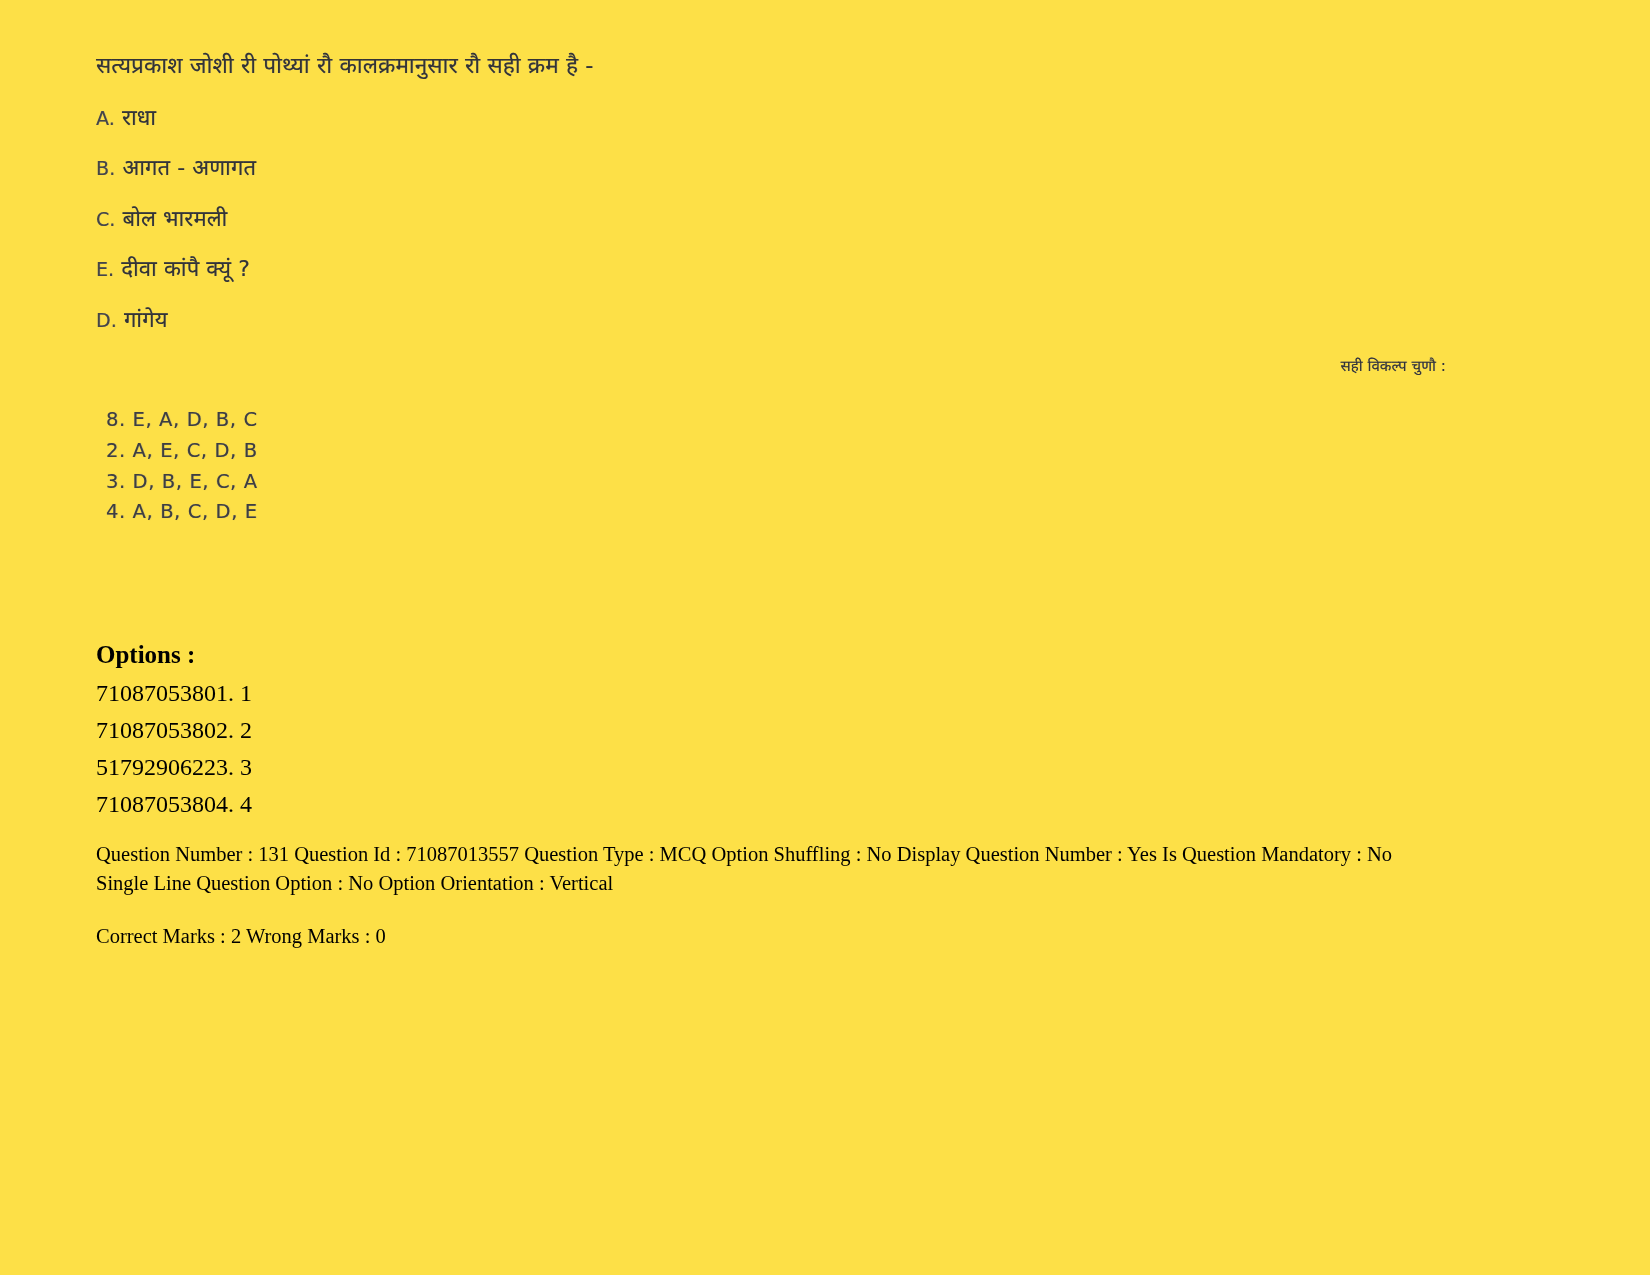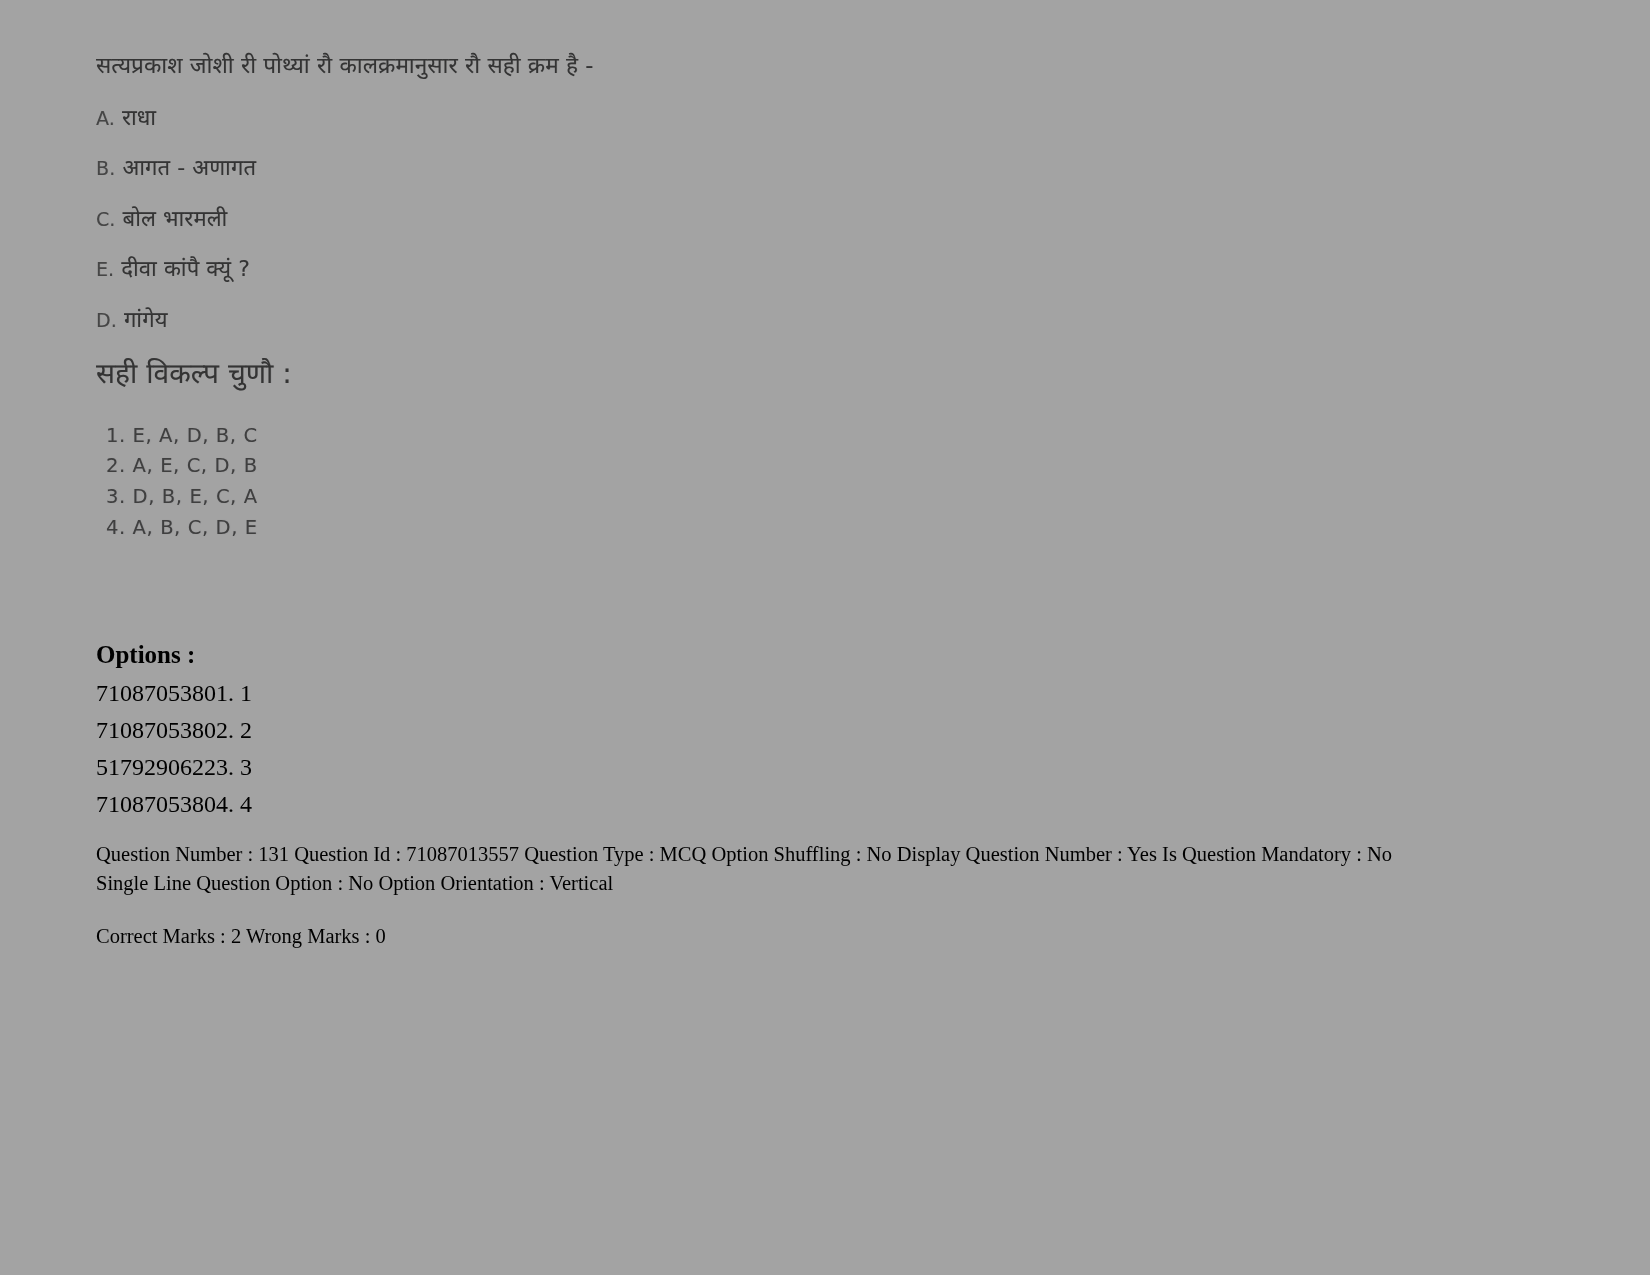--- a/index.html
+++ b/index.html
@@ -14,21 +14,21 @@
     position: relative;
     font-family: "Liberation Serif", "DejaVu Serif", serif;
     overflow: hidden;
   }
 
   .page {
     position: absolute;
     top: 0; left: 0;
     width: 1650px;
     height: 1275px;
-    background: #a3a3a3;
+    background: #fde047;
   }
 
   
   .scan-block {
     position: absolute;
     left: 96px;
     top: 52px;
     width: 1350px;
   }
 
@@ -54,24 +54,25 @@
     line-height: 1.2;
     margin-bottom: 24px;
   }
 
   .scan-item .item-letter {
     font-size: 19px;
     color: #4a4a4a;
   }
 
   .scan-instruction {
-    font-size: 28px;
+    font-size: 15px;
     line-height: 1.2;
     margin-top: 6px;
     margin-bottom: 30px;
+    text-align: right;
   }
 
   .scan-choices {
     margin-left: 10px;
   }
 
   .scan-choice {
     font-family: "DejaVu Sans", "Liberation Sans", sans-serif;
     font-size: 19.5px;
     line-height: 1.58;
@@ -155,21 +156,21 @@
     </div>
 
     <div class="scan-line scan-item">
       <span class="item-letter">D.</span>
       <span>गांगेय</span>
     </div>
 
     <div class="scan-line scan-instruction">सही विकल्प चुणौ :</div>
 
     <div class="scan-choices">
-      <div class="scan-choice">1. E, A, D, B, C</div>
+      <div class="scan-choice">8. E, A, D, B, C</div>
       <div class="scan-choice">2. A, E, C, D, B</div>
       <div class="scan-choice">3. D, B, E, C, A</div>
       <div class="scan-choice">4. A, B, C, D, E</div>
     </div>
 
   </div>
 
   <div class="options-block">
     <div class="options-title">Options :</div>
     <div class="option-row">71087053801. 1</div>

